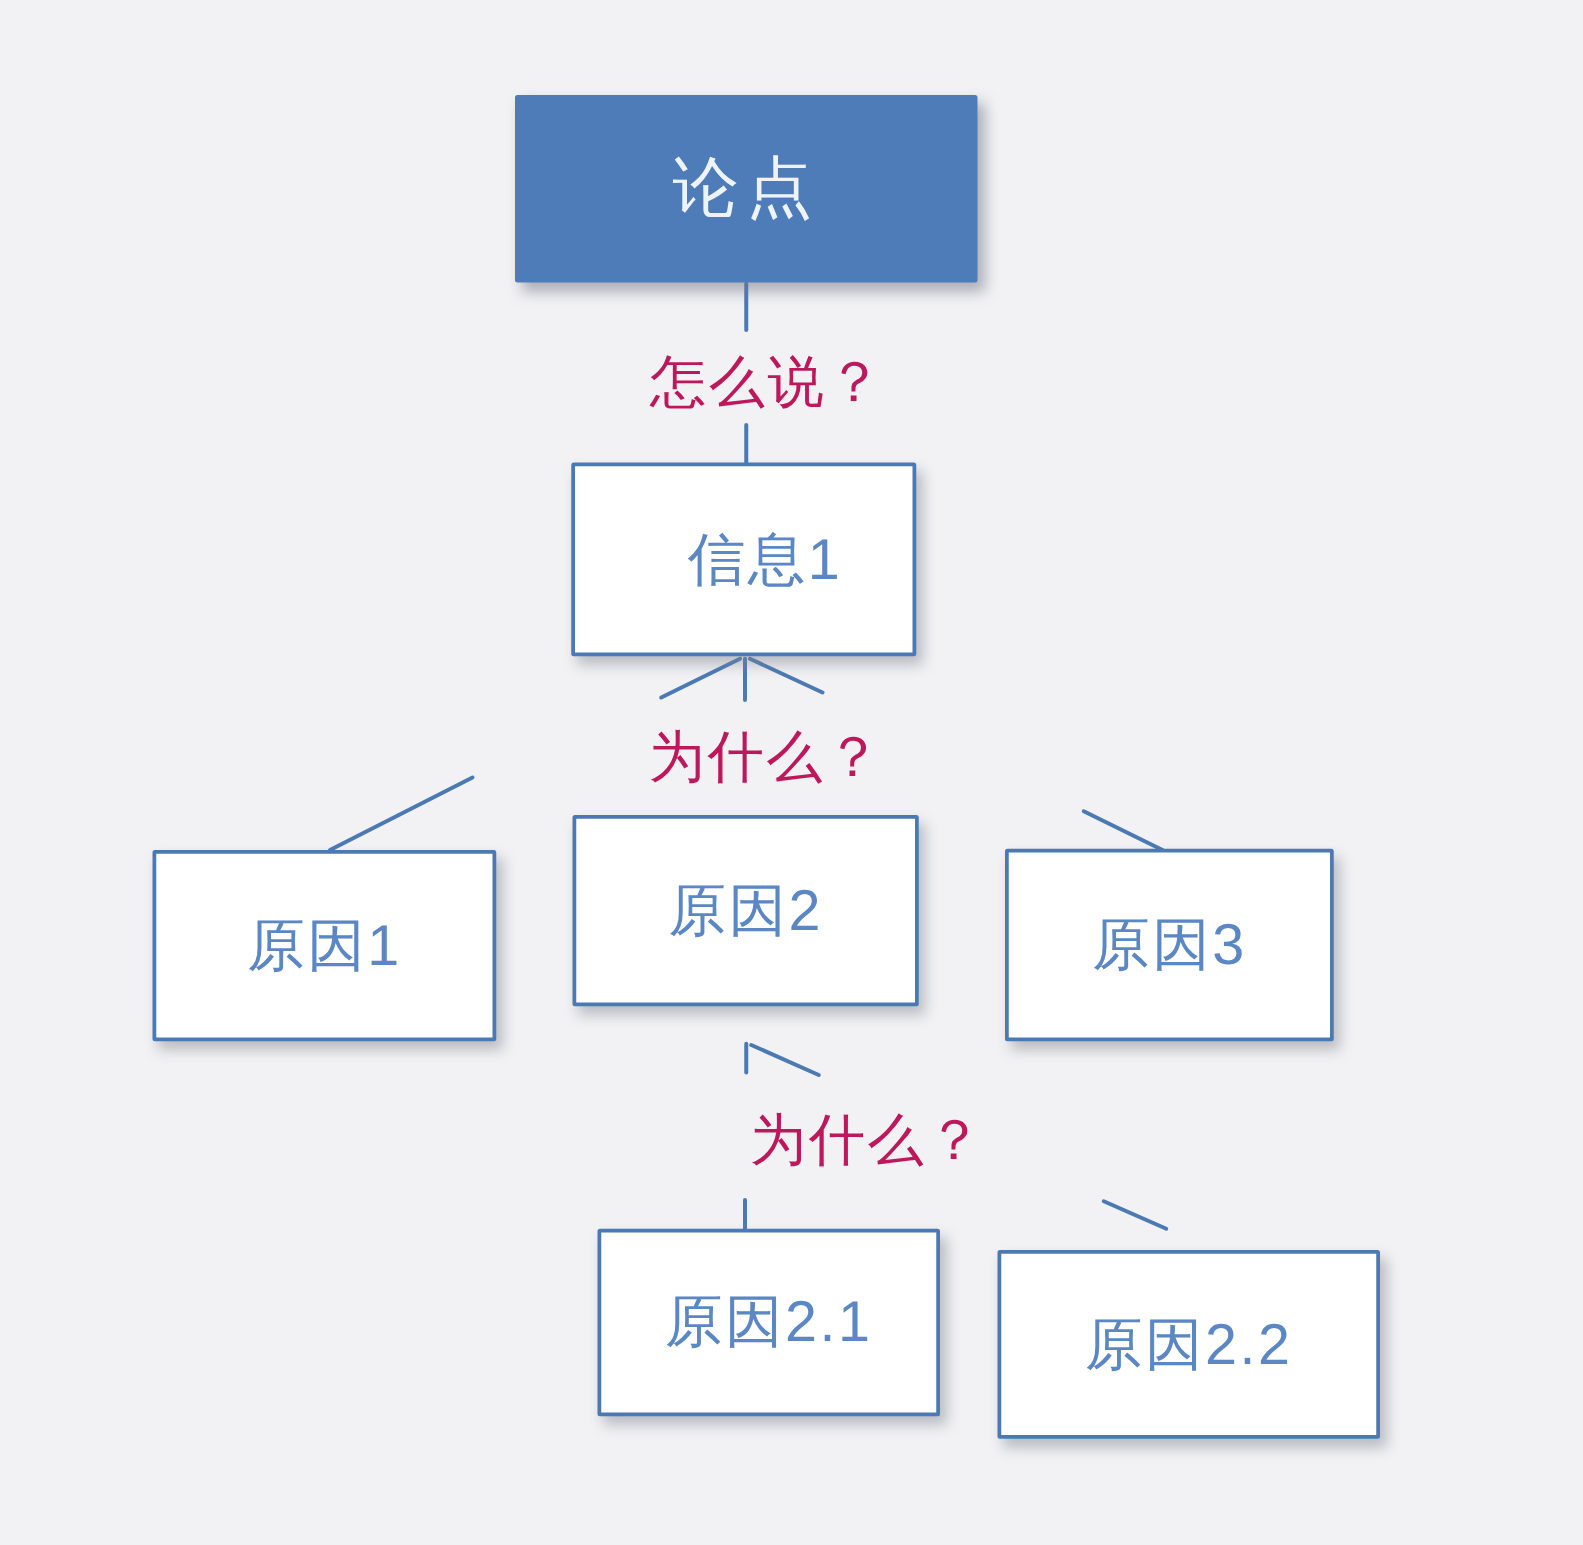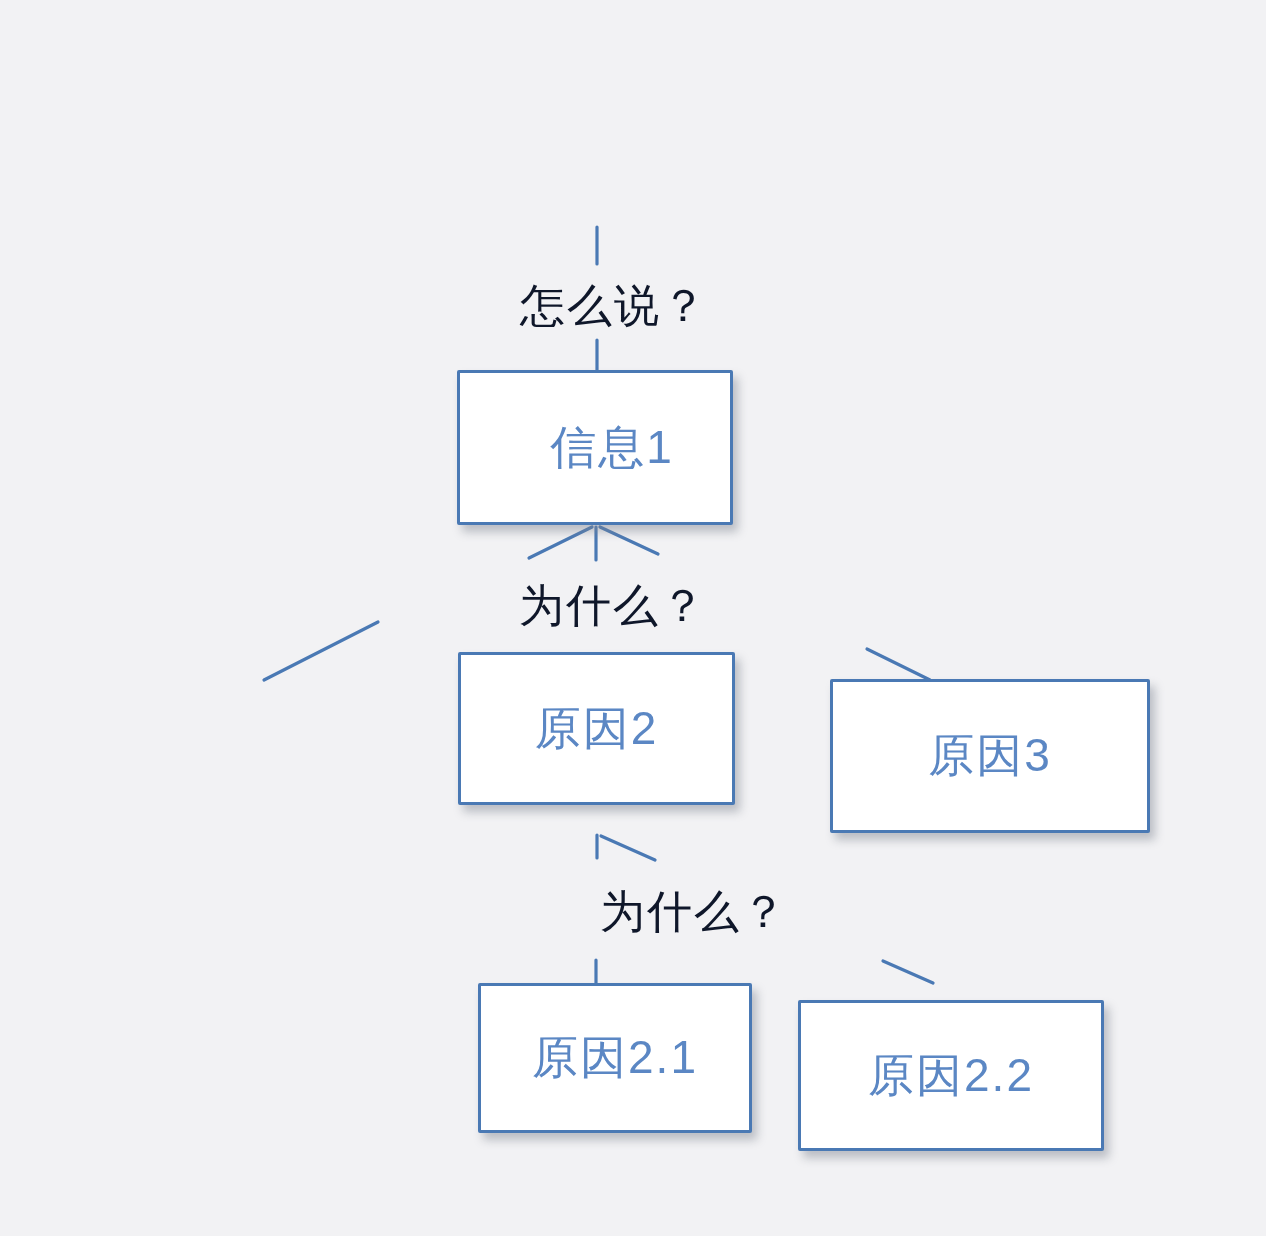--- a/index.html
+++ b/index.html
@@ -45,32 +45,32 @@
     border-color: #4e7cb8;
     color: #eef3fa;
     font-size: 53px;
     letter-spacing: 6px;
     box-shadow: 6px 7px 11px rgba(115,121,135,0.55);
   }
 
   .edge-label {
     position: absolute;
     transform: translate(-50%, -50%);
-    color: #0f172a;
+    color: #be185d;
     font-size: 45px;
     letter-spacing: 2px;
     white-space: nowrap;
   }
 
   
   .n-thesis     { left: 412px; top:  76px; width: 370px; height: 150px; }
   .n-message1   { left: 457px; top: 370px; width: 276px; height: 155px; padding-left: 34px; }
   .n-reason1    { left: 122px; top: 680px; width: 275px; height: 153px; }
   .n-reason2    { left: 458px; top: 652px; width: 277px; height: 153px; }
-  .n-reason3    { left: 830px; top: 679px; width: 320px; height: 154px; }
+  .n-reason3    { left: 804px; top: 679px; width: 263px; height: 154px; }
   .n-reason21   { left: 458px; top: 983px; width: 274px; height: 150px; margin-left: 20px; }
   .n-reason22   { left: 798px; top: 1000px; width: 306px; height: 151px; }
 
   
   .l-how   { left: 614px; top: 306px; }
   .l-why1  { left: 613px; top: 606px; }
   .l-why2  { left: 694px; top: 912px; }
 </style>
 </head>
 <body>
@@ -91,27 +91,29 @@
     <line x1="600" y1="527" x2="658" y2="554"></line>
     <line x1="867" y1="649" x2="930" y2="680"></line>
 
     <line x1="597" y1="835" x2="597" y2="858"></line>
     <line x1="596" y1="960" x2="596" y2="984"></line>
 
     <line x1="601" y1="836" x2="655" y2="860"></line>
     <line x1="883" y1="961" x2="933" y2="983"></line>
   </svg>
 
+  <div class="node root n-thesis">论点</div>
 
   <div class="edge-label l-how">怎么说？</div>
 
   <div class="node n-message1">信息1</div>
 
   <div class="edge-label l-why1">为什么？</div>
 
+  <div class="node n-reason1">原因1</div>
   <div class="node n-reason2">原因2</div>
   <div class="node n-reason3">原因3</div>
 
   <div class="edge-label l-why2">为什么？</div>
 
   <div class="node n-reason21">原因2.1</div>
   <div class="node n-reason22">原因2.2</div>
 
 </div>
 

